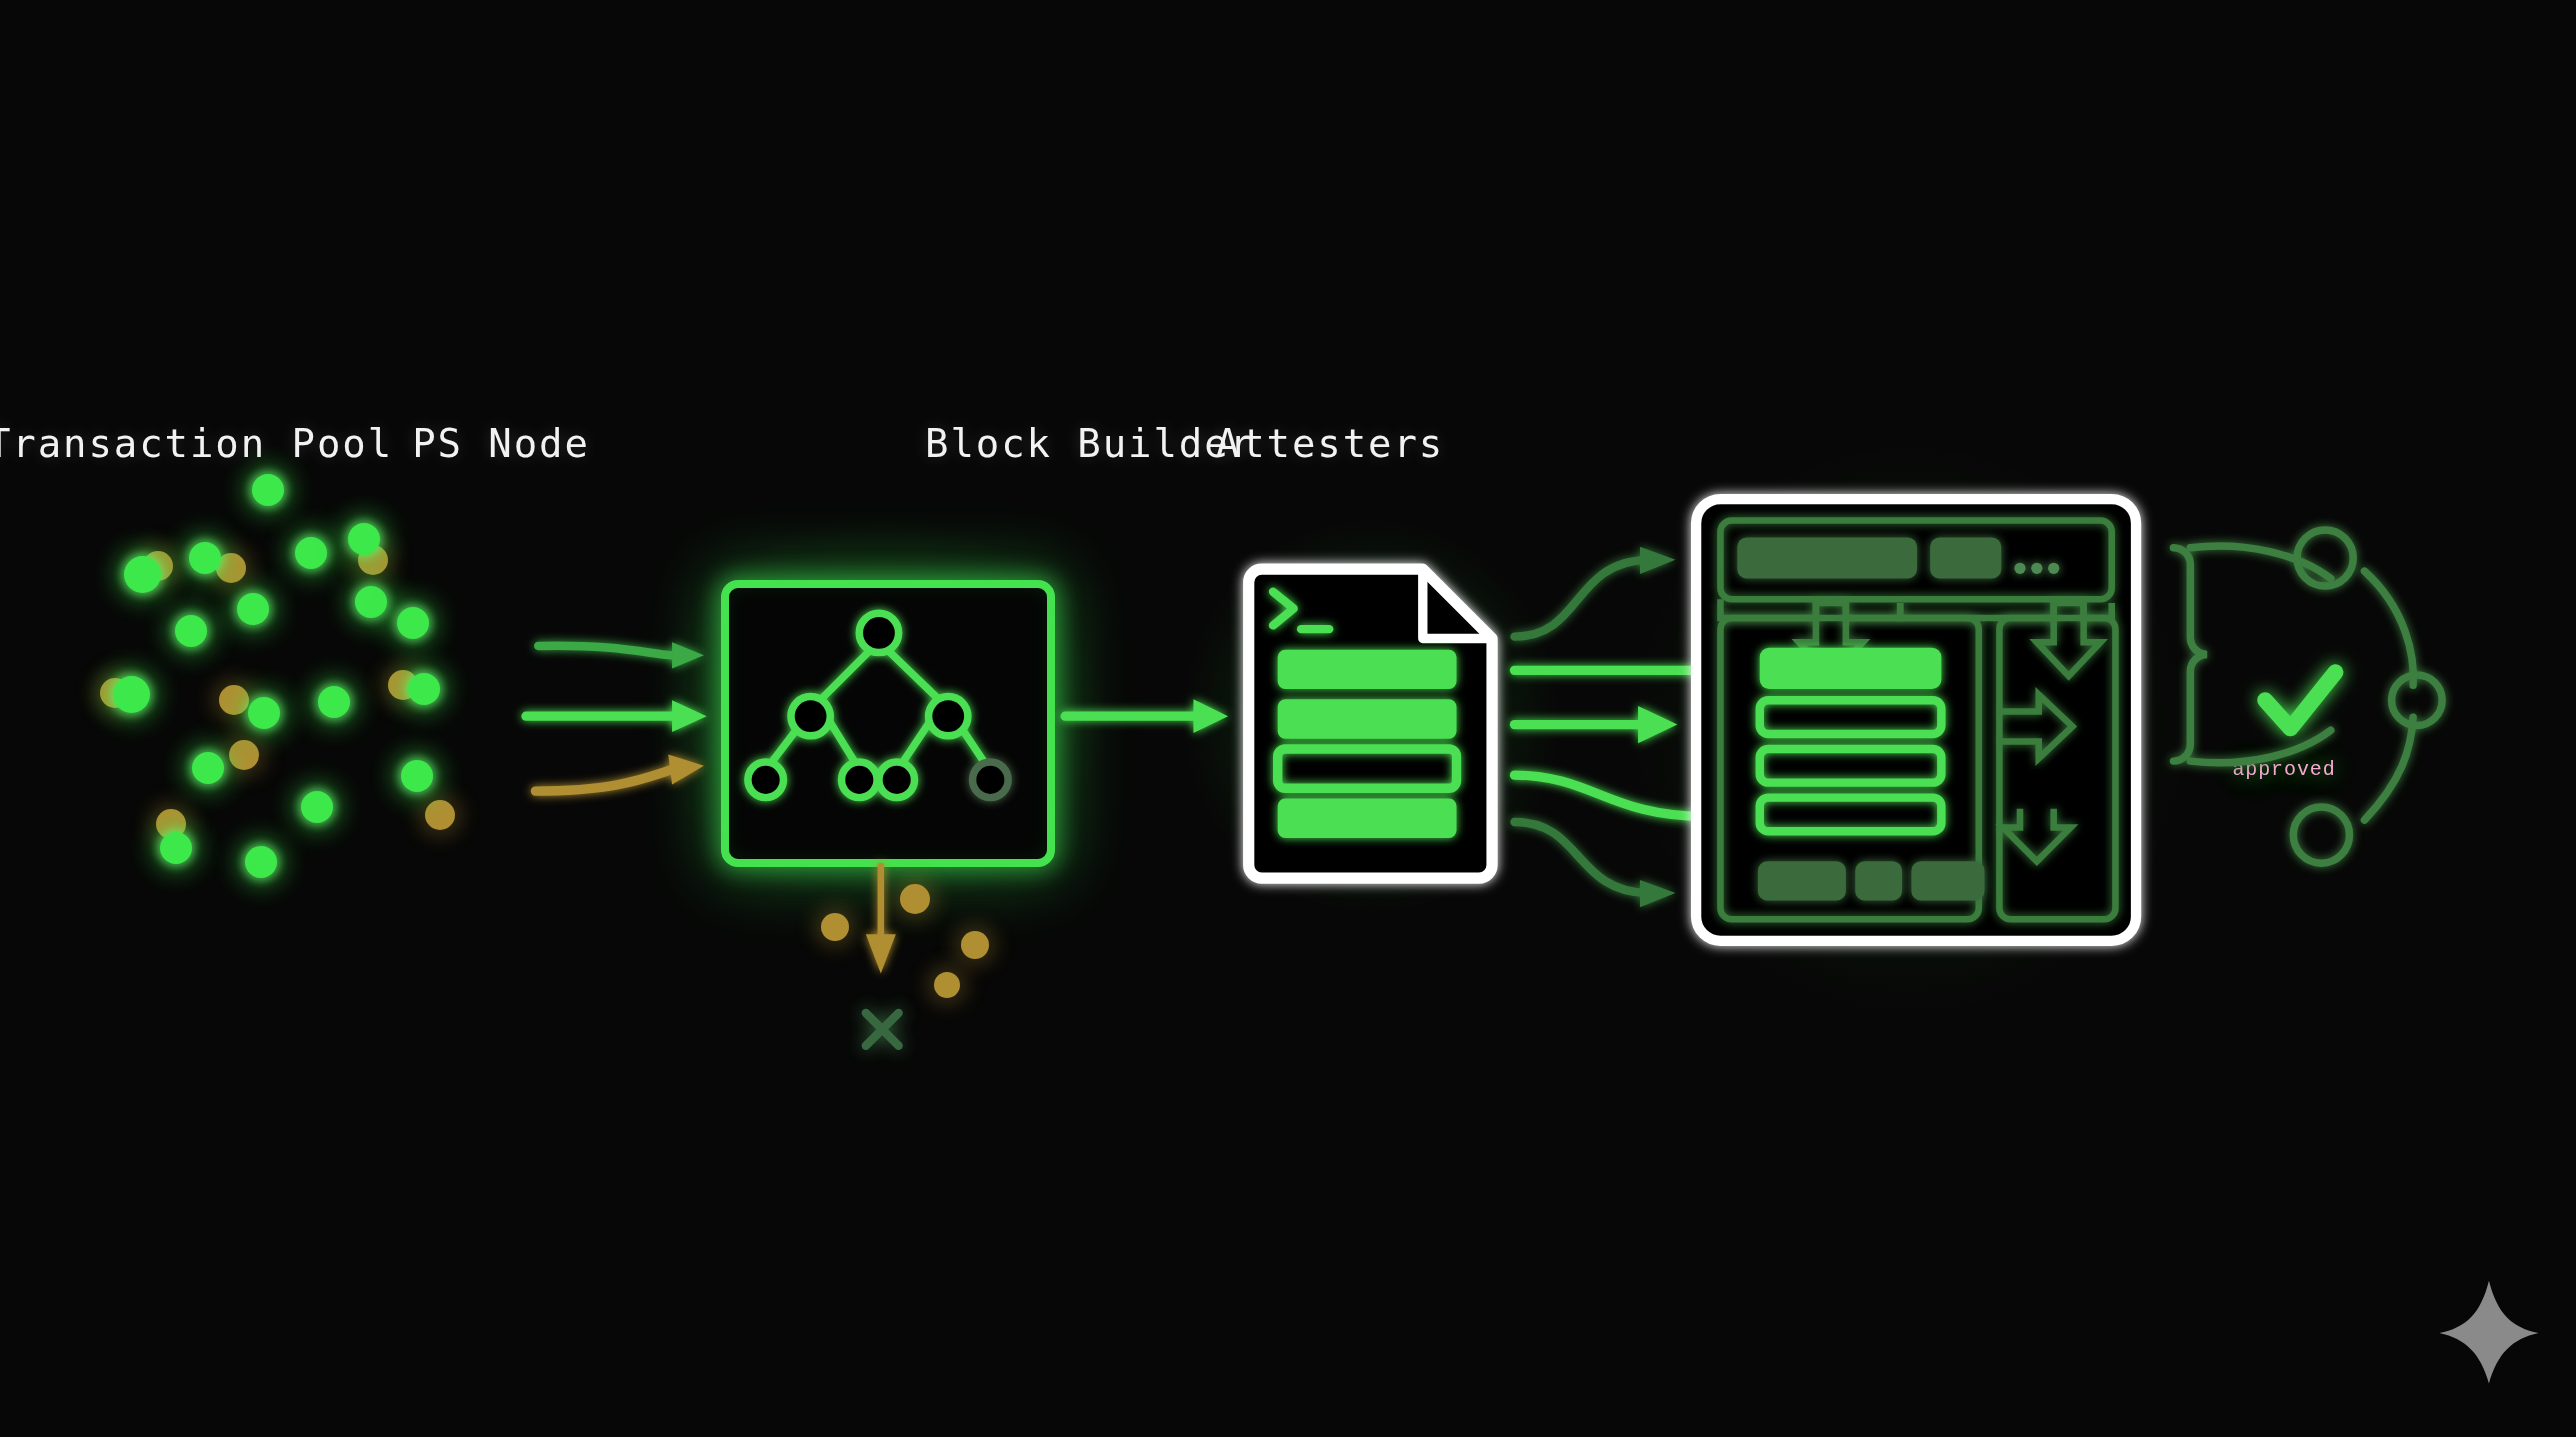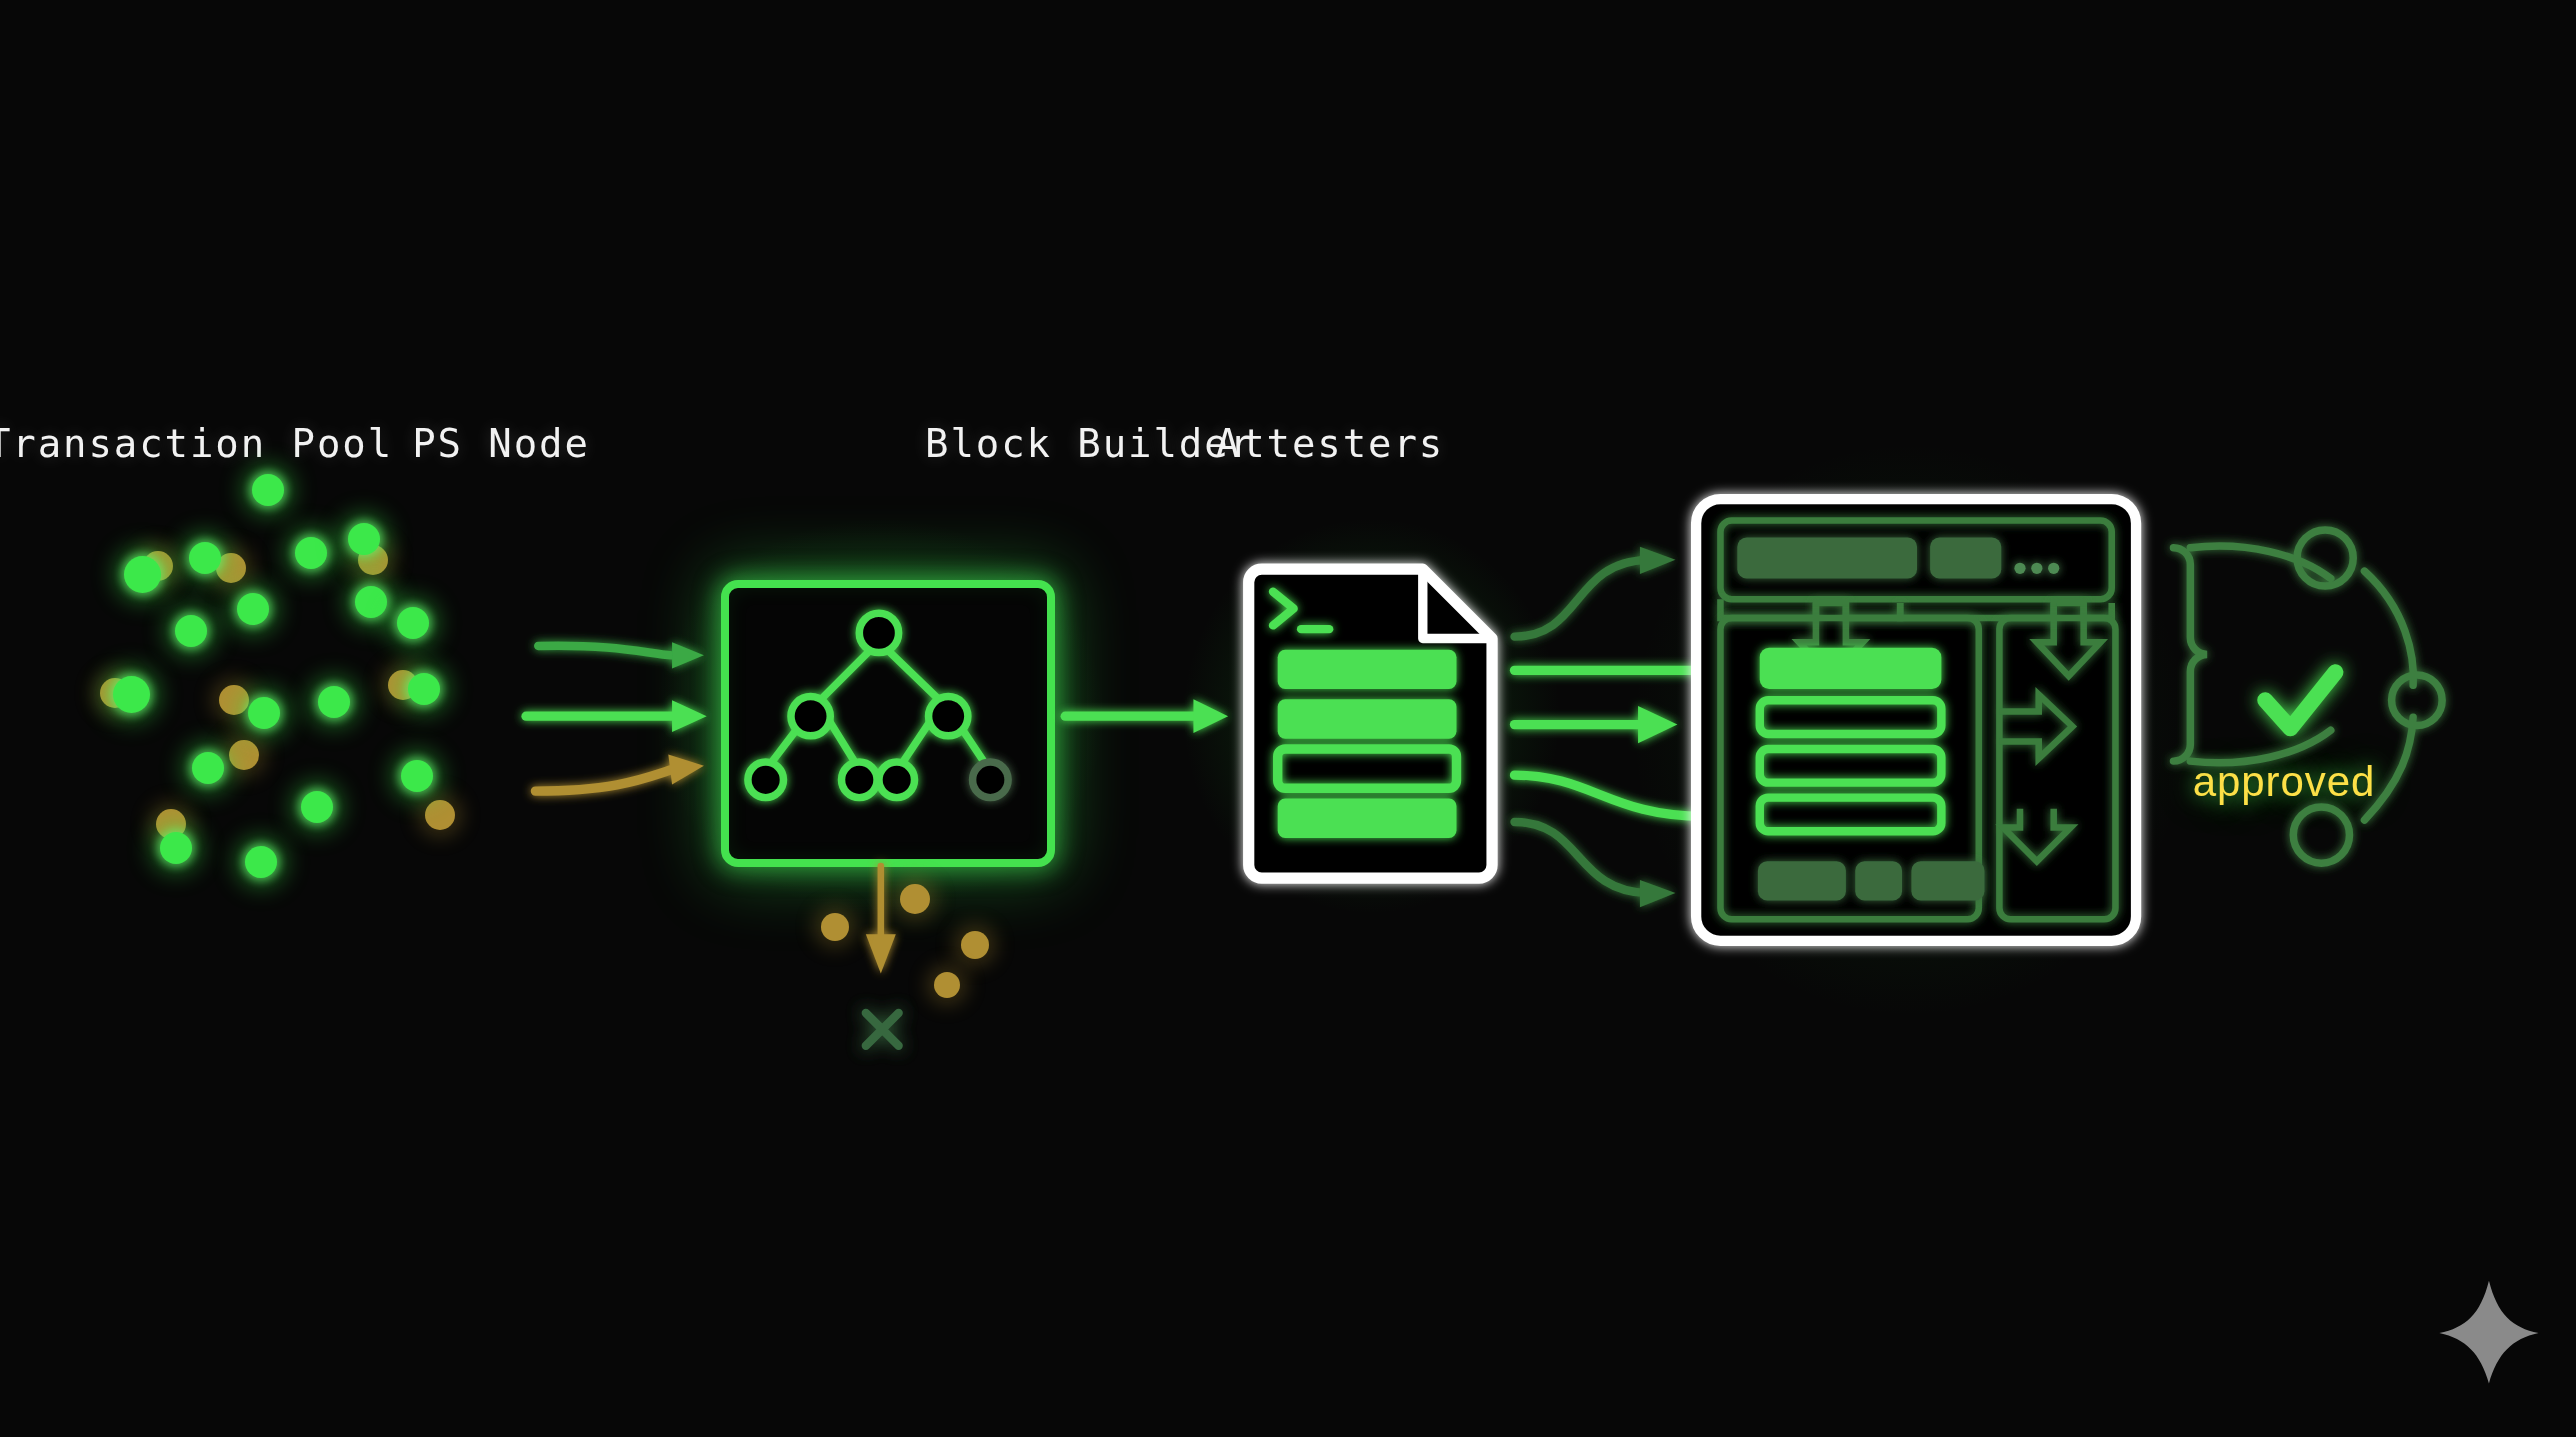--- a/index.html
+++ b/index.html
@@ -29,24 +29,24 @@
   }
   .psglow{position:absolute;left:646px;top:510px;width:468px;height:412px;border-radius:37px;
     background:radial-gradient(ellipse at center,rgba(40,200,55,.22),rgba(0,0,0,0) 68%);pointer-events:none;}
   
   .docglow{position:absolute;left:1175px;top:510px;width:393px;height:412px;border-radius:37px;
     background:radial-gradient(ellipse at center,rgba(40,210,55,.22),rgba(0,0,0,0) 68%);pointer-events:none;}
   
   .bbglow{position:absolute;left:1629px;top:440px;width:562px;height:580px;border-radius:47px;
     background:radial-gradient(ellipse at center,rgba(30,170,45,.15),rgba(0,0,0,0) 70%);pointer-events:none;}
   .approved{
-    position:absolute;color:#fde047;font-size:42px;letter-spacing:0.9px;
+    position:absolute;color:#f9a8d4;font-size:20px;letter-spacing:0.9px;
     text-shadow:0 0 19px rgba(70,220,78,.8),0 0 41px rgba(70,220,78,.45);
     transform:translateX(-50%);white-space:nowrap;
-    font-family:Liberation Sans, sans-serif;
+    font-family:Liberation Mono, monospace;
   }
   svg{position:absolute;left:0;top:0;overflow:visible;}
 </style>
 </head>
 <body>
 
 <div class="stage">
 
   <div class="lbl" style="left:190px;top:421px;">Transaction Pool</div>
   <div class="lbl" style="left:501px;top:421px;text-align:center;">PS Node</div>

